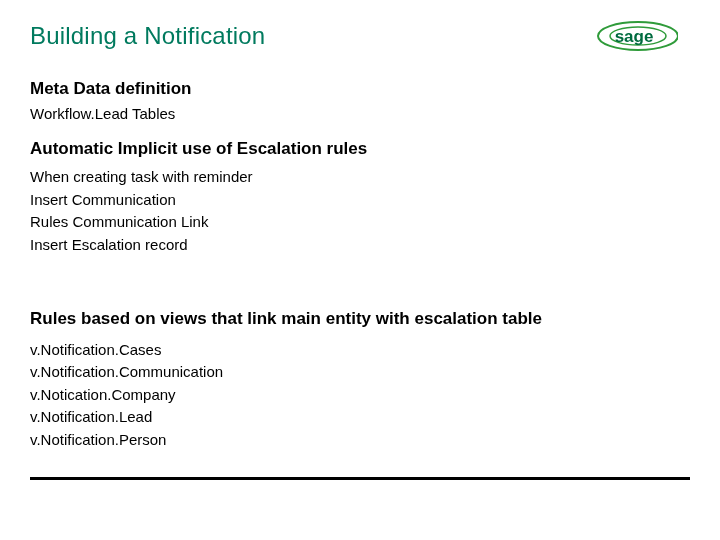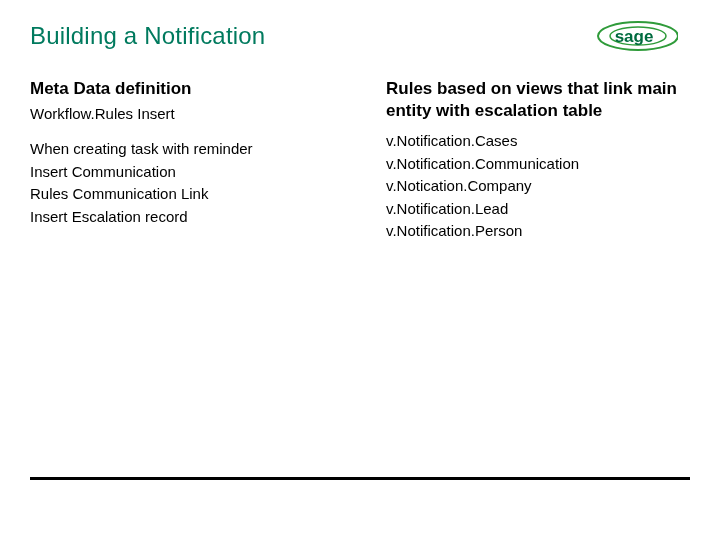--- a/index.html
+++ b/index.html
@@ -27,20 +27,21 @@
   }
   .logo {
     position: absolute;
     top: 18px;
     right: 42px;
   }
   .logo svg { display: block; }
   .columns {
     display: flex;
     gap: 52px;
+    flex-direction: column;
   }
   .col {
     flex: 1;
   }
   .heading-bold {
     font-size: 17px;
     font-weight: 700;
     color: #000;
     line-height: 1.3;
     margin-bottom: 4px;
@@ -80,21 +81,22 @@
       <text x="44" y="24" font-family="Arial" font-size="17" font-weight="700" fill="#006b3f" text-anchor="middle">sage</text>
     </svg>
   </div>
 
   <div class="title">Building a Notification</div>
 
   <div class="columns">
 
     <div class="col">
       <div class="heading-bold">Meta Data definition</div>
-      <div class="sub">Workflow.Rules Insert</div>
+      <div class="sub">Workflow.Lead Tables</div>
+      <div class="heading-bold mt">Automatic Implicit use of Escalation rules</div>
       <div class="item">When creating task with reminder</div>
       <div class="item">Insert Communication</div>
       <div class="item">Rules Communication Link</div>
       <div class="item">Insert Escalation record</div>
     </div>
 
     <div class="col">
       <div class="heading-bold" style="margin-bottom:8px;">Rules based on views that link main entity with escalation table</div>
       <div class="item">v.Notification.Cases</div>
       <div class="item">v.Notification.Communication</div>

